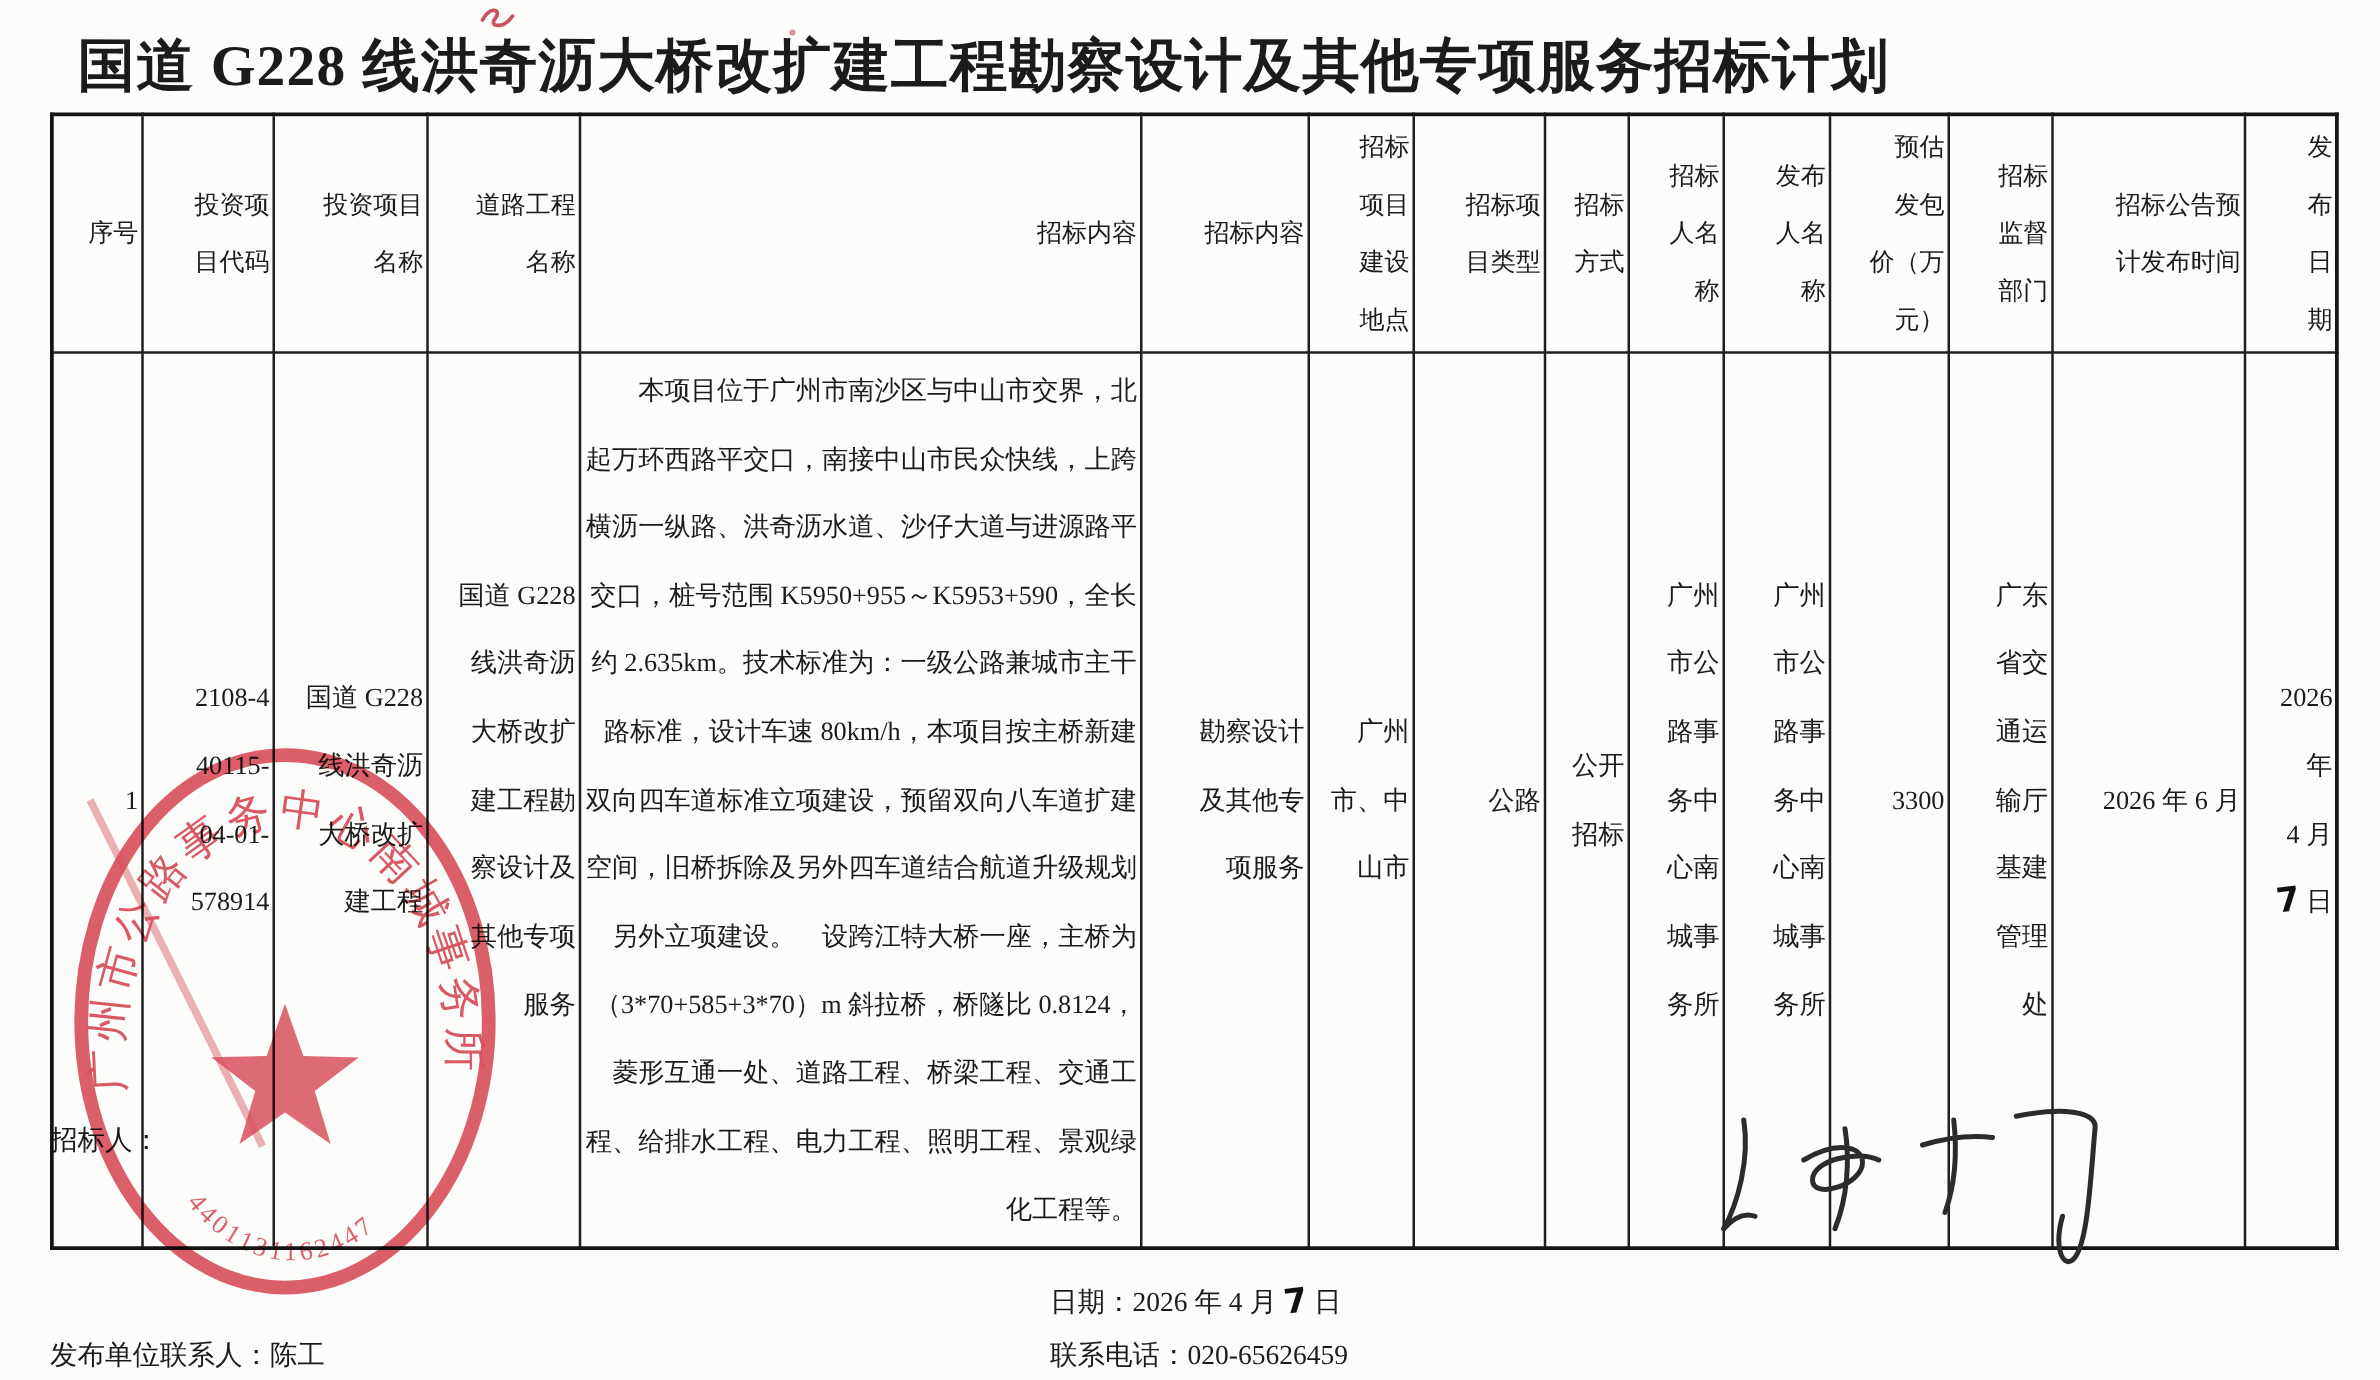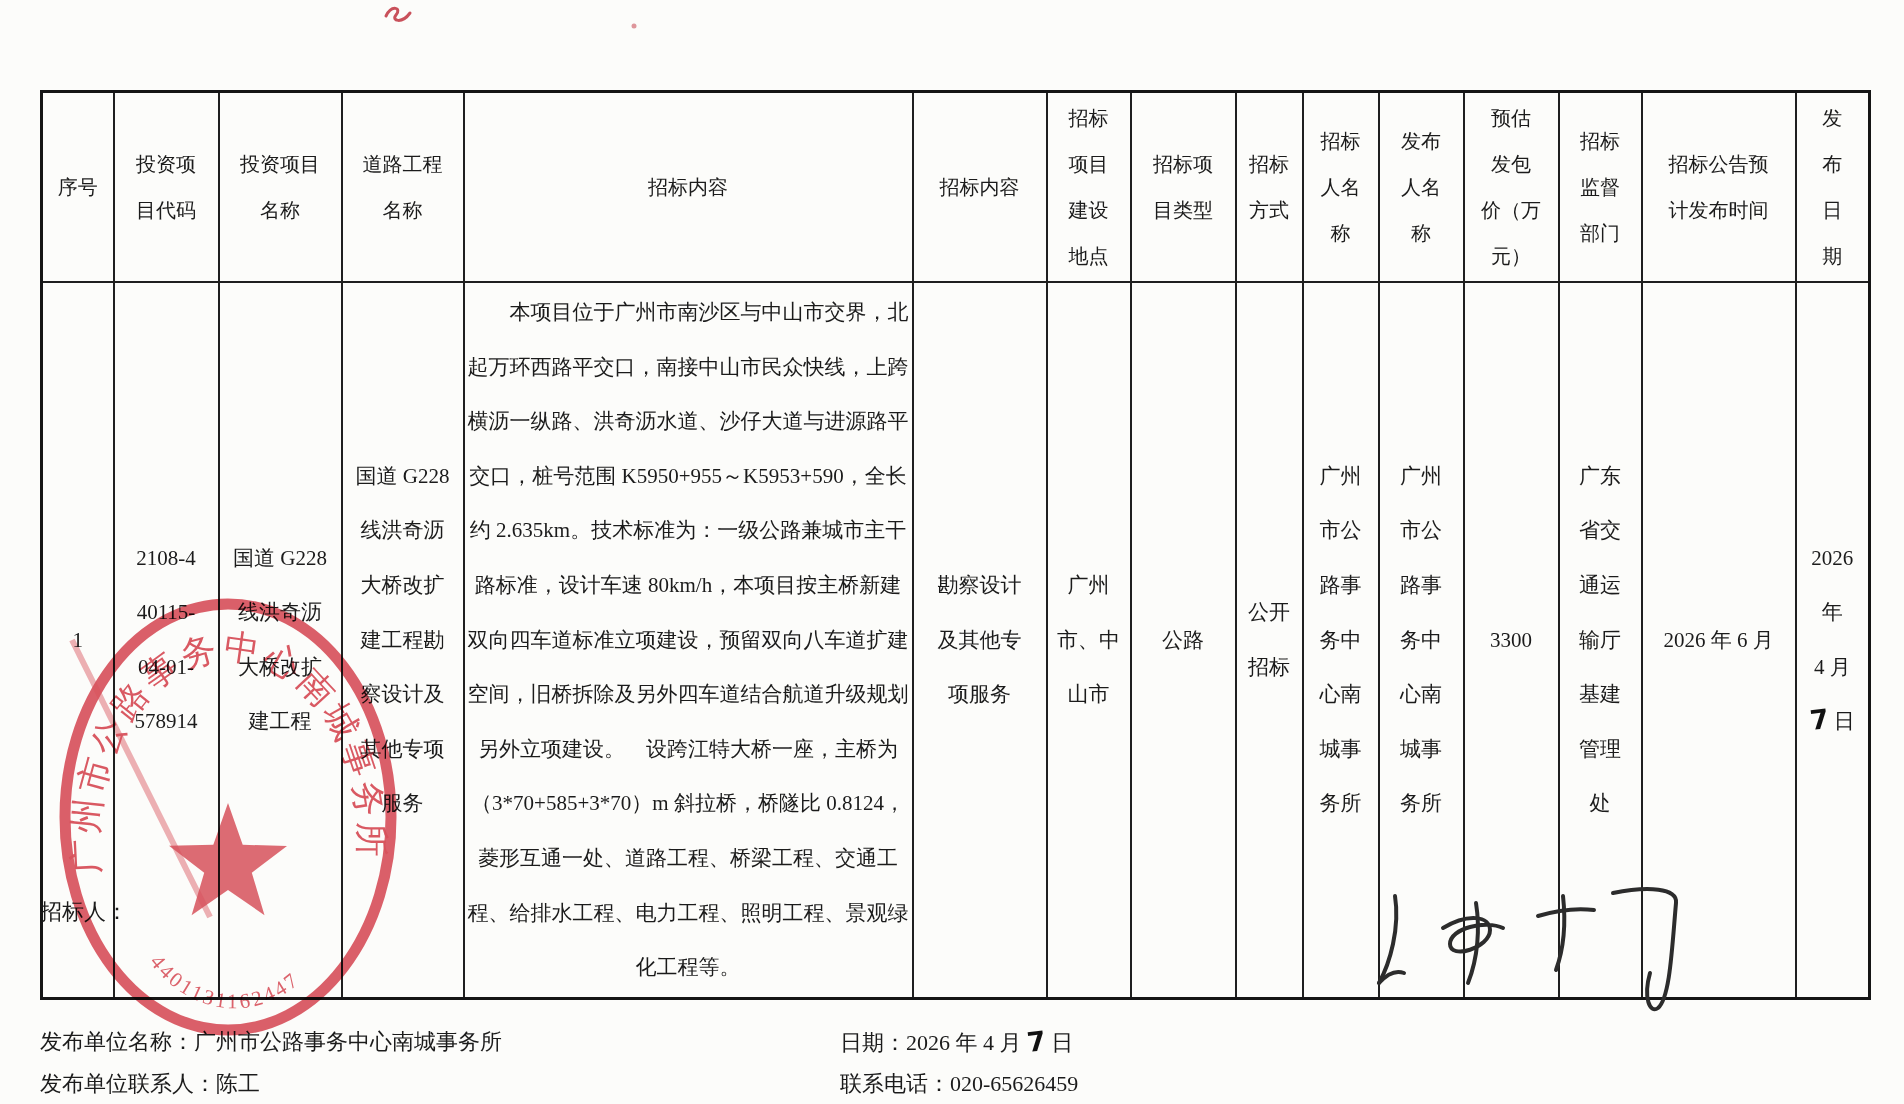--- a/index.html
+++ b/index.html
@@ -9,21 +9,21 @@
   }
   .title{
     position:absolute;left:62px;top:22px;width:1600px;
     font-size:46px;font-weight:bold;letter-spacing:1px;white-space:nowrap;
   }
   table.plan{
     position:absolute;left:40px;top:90px;width:1828px;
     border-collapse:collapse;table-layout:fixed;
   }
   table.plan th,table.plan td{
-    border:2px solid #1f1f1f;text-align:center;vertical-align:middle;
+    border:2px solid #1f1f1f;text-align:right;vertical-align:middle;
     white-space:pre-line;padding:2px;overflow:hidden;
   }
   table.plan{border:3px solid #151515;}
   table.plan th{font-size:20px;font-weight:normal;line-height:2.3;height:181px;}
   table.plan td{font-size:21px;line-height:2.6;height:611px;}
   td.c-overview{
     text-align:left;font-size:20.5px;line-height:1.8;padding:6px 14px 6px 12px;
     text-indent:2em;
   }
   .handwritten{
@@ -35,20 +35,21 @@
   .stamp{position:absolute;left:50px;top:585px;mix-blend-mode:multiply;opacity:.92;}
   .sig{position:absolute;left:1368px;top:868px;}
   .topmark{position:absolute;left:378px;top:0;}
   .topmark2{position:absolute;left:626px;top:18px;}
 </style>
 </head>
 <body>
 
 <div class="page">
 
+  <div class="title">国道 G228 线洪奇沥大桥改扩建工程勘察设计及其他专项服务招标计划</div>
 
   <table class="plan">
     <colgroup>
       <col style="width:72px">
         <col style="width:105px">
         <col style="width:123px">
       <col style="width:122px">
         <col style="width:449px">
         <col style="width:134px">
       <col style="width:84px">
@@ -154,21 +155,20 @@
         <td>2026 年 6 月</td>
         <td><span>2026
 年
 4 月</span>
 <span class="handwritten">7</span><span> 日</span></td>
       </tr>
     </tbody>
   </table>
 
   <div class="f-line" style="left:40px;top:897px">招标人：</div>
-  <div class="f-line" style="left:40px;top:1027px">发布单位名称：广州市公路事务中心南城事务所</div>
   <div class="f-line" style="left:840px;top:1027px"><span>日期：2026 年 4 月</span> <span class="handwritten">7</span><span> 日</span></div>
   <div class="f-line" style="left:40px;top:1069px">发布单位联系人：陈工</div>
   <div class="f-line" style="left:840px;top:1069px">联系电话：020-65626459</div>
 
   <svg class="stamp" width="360" height="470" viewBox="0 0 360 470">
     <ellipse cx="178" cy="232" rx="163" ry="213" fill="none" stroke="#d7434f" stroke-width="11" opacity="0.92"></ellipse>
     <defs>
       <path id="arcTop" d="M 52,302 A 131 182 0 1 1 304,310" fill="none"></path>
       <path id="arcBot" d="M 96,372 A 118 152 0 0 0 270,376" fill="none"></path>
     </defs>

